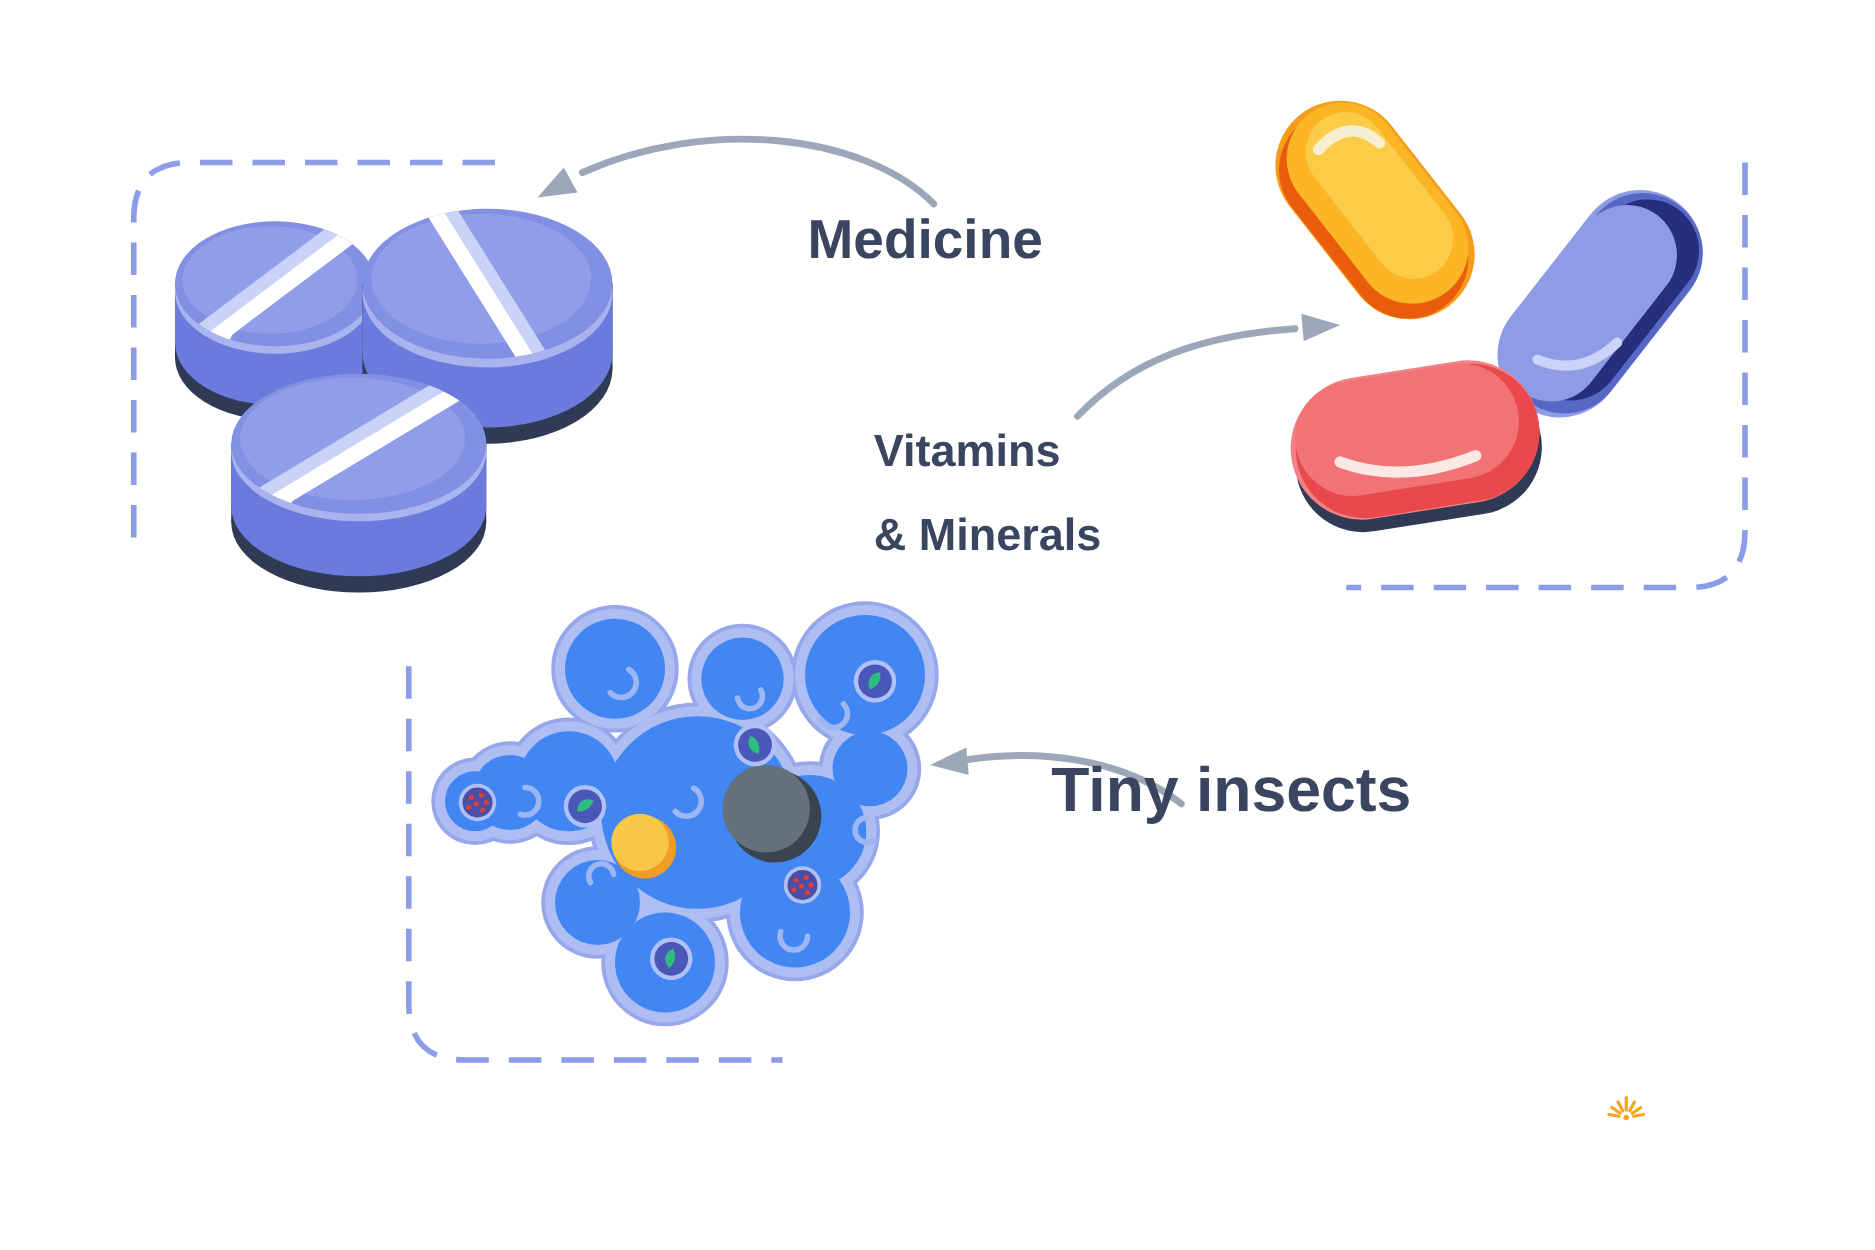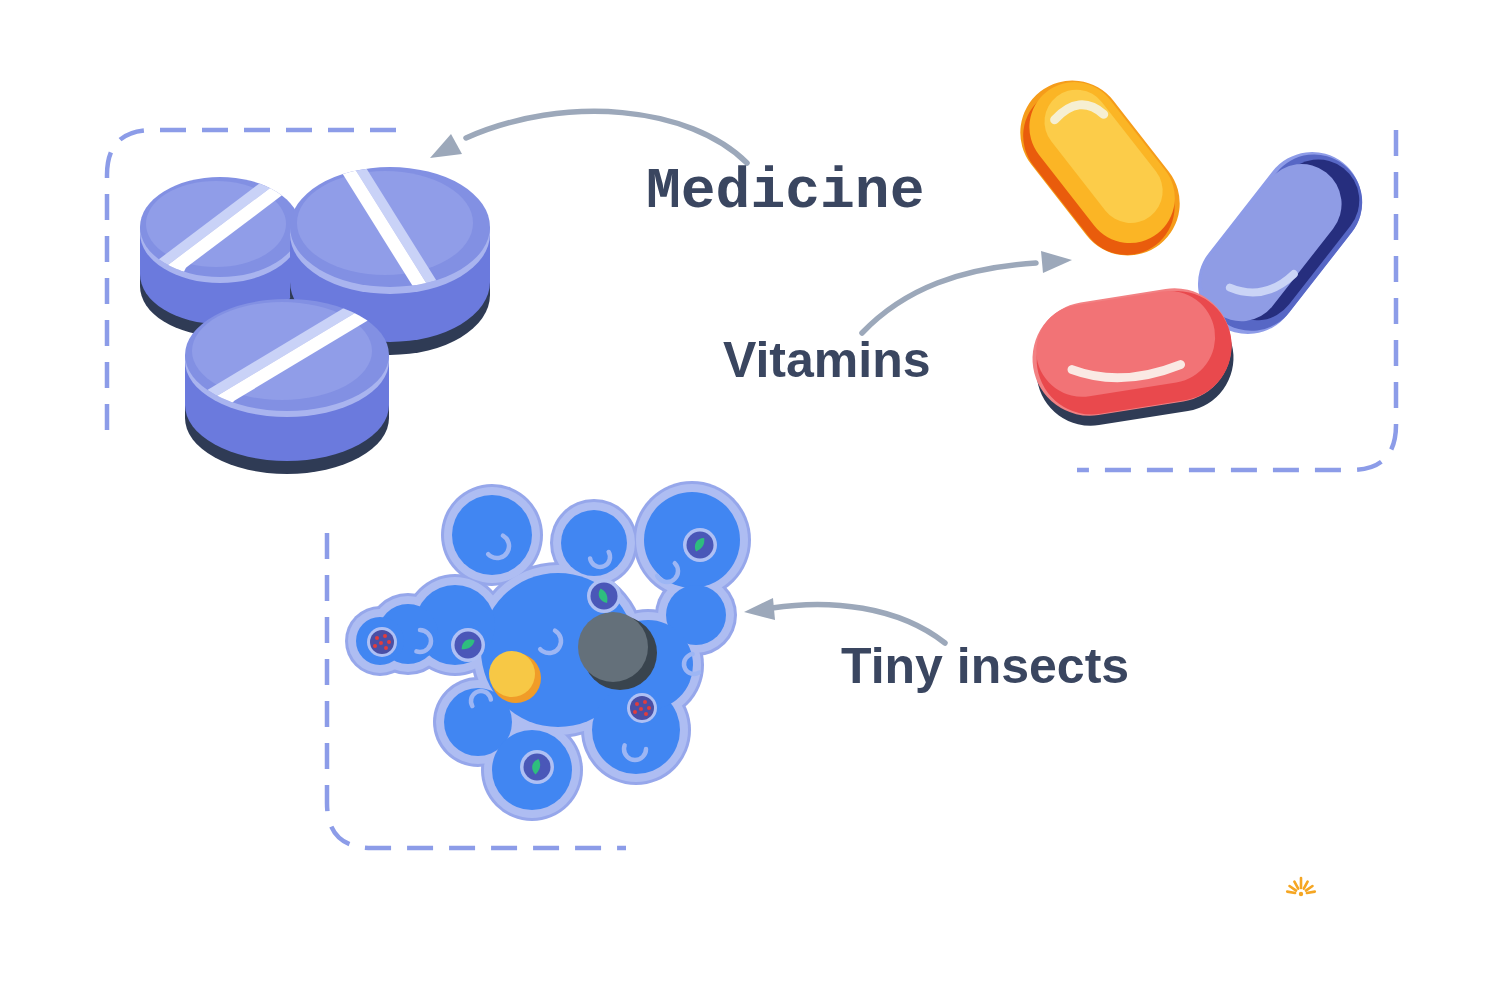--- a/index.html
+++ b/index.html
@@ -36,23 +36,23 @@
   .c-amomem circle{fill:var(--amoeba_membrane);}
   .c-amobody circle{fill:var(--amoeba_body);}
   .c-crescent{stroke:var(--amoeba_crescent);stroke-width:4.5;fill:none;stroke-linecap:round;}
   .c-nuc{fill:var(--nucleus_gray);} .c-nucdark{fill:var(--nucleus_dark);}
   .c-orgy{fill:var(--organelle_yellow);} .c-orgyd{fill:var(--organelle_yellow_dark);}
   .c-ring{fill:var(--vacuole_ring);} .c-vac{fill:var(--vacuole_fill);} .c-leaf{fill:var(--vacuole_green);}
   .c-gran{fill:var(--granule_fill);} .c-grandot{fill:var(--granule_dot);}
 
   
   .label{position:absolute;color:var(--label_text);font-weight:700;white-space:nowrap;}
-  .label-medicine{left:646px;top:163px;font-size:58px;line-height:58px;font-family:Liberation Mono, monospace;}
-  .label-vitamins{left:723px;top:327px;font-size:50px;line-height:67px;}
-  .label-tiny{left:841px;top:641px;font-size:50px;line-height:50px;text-align:right;}
+  .label-medicine{left:646px;top:163px;font-size:44px;line-height:58px;}
+  .label-vitamins{left:699px;top:327px;font-size:36px;line-height:67px;}
+  .label-tiny{left:841px;top:607px;font-size:50px;line-height:50px;text-align:right;}
 
   
   .logo{position:absolute;left:1248px;top:893px;color:var(--logo_purple);
         font-family:"DejaVu Serif",serif;font-style:italic;font-weight:700;
         font-size:42px;line-height:48px;letter-spacing:-1px;}
   .c-sunray{stroke:var(--logo_sun_orange);stroke-width:2.6;stroke-linecap:round;}
   .c-sundot{fill:var(--logo_sun_orange);}
 </style>
 </head>
 <body style="background: rgb(255, 255, 255);">
@@ -283,18 +283,19 @@
       <line class="c-sunray" x1="4.9" y1="-3.4" x2="11.5" y2="-8"></line>
       <line class="c-sunray" x1="5.9" y1="-1" x2="13.8" y2="-2.4"></line>
       <circle class="c-sundot" cx="0" cy="0" r="2.2"></circle>
     </g>
   </svg>
 
   <div class="label label-medicine">Medicine</div>
 
   <div class="label label-vitamins">
     <div>Vitamins</div>
+    <div>&amp; Minerals</div>
   </div>
 
   <div class="label label-tiny">Tiny insects</div>
 
 
 </div>
 
 </body></html>

